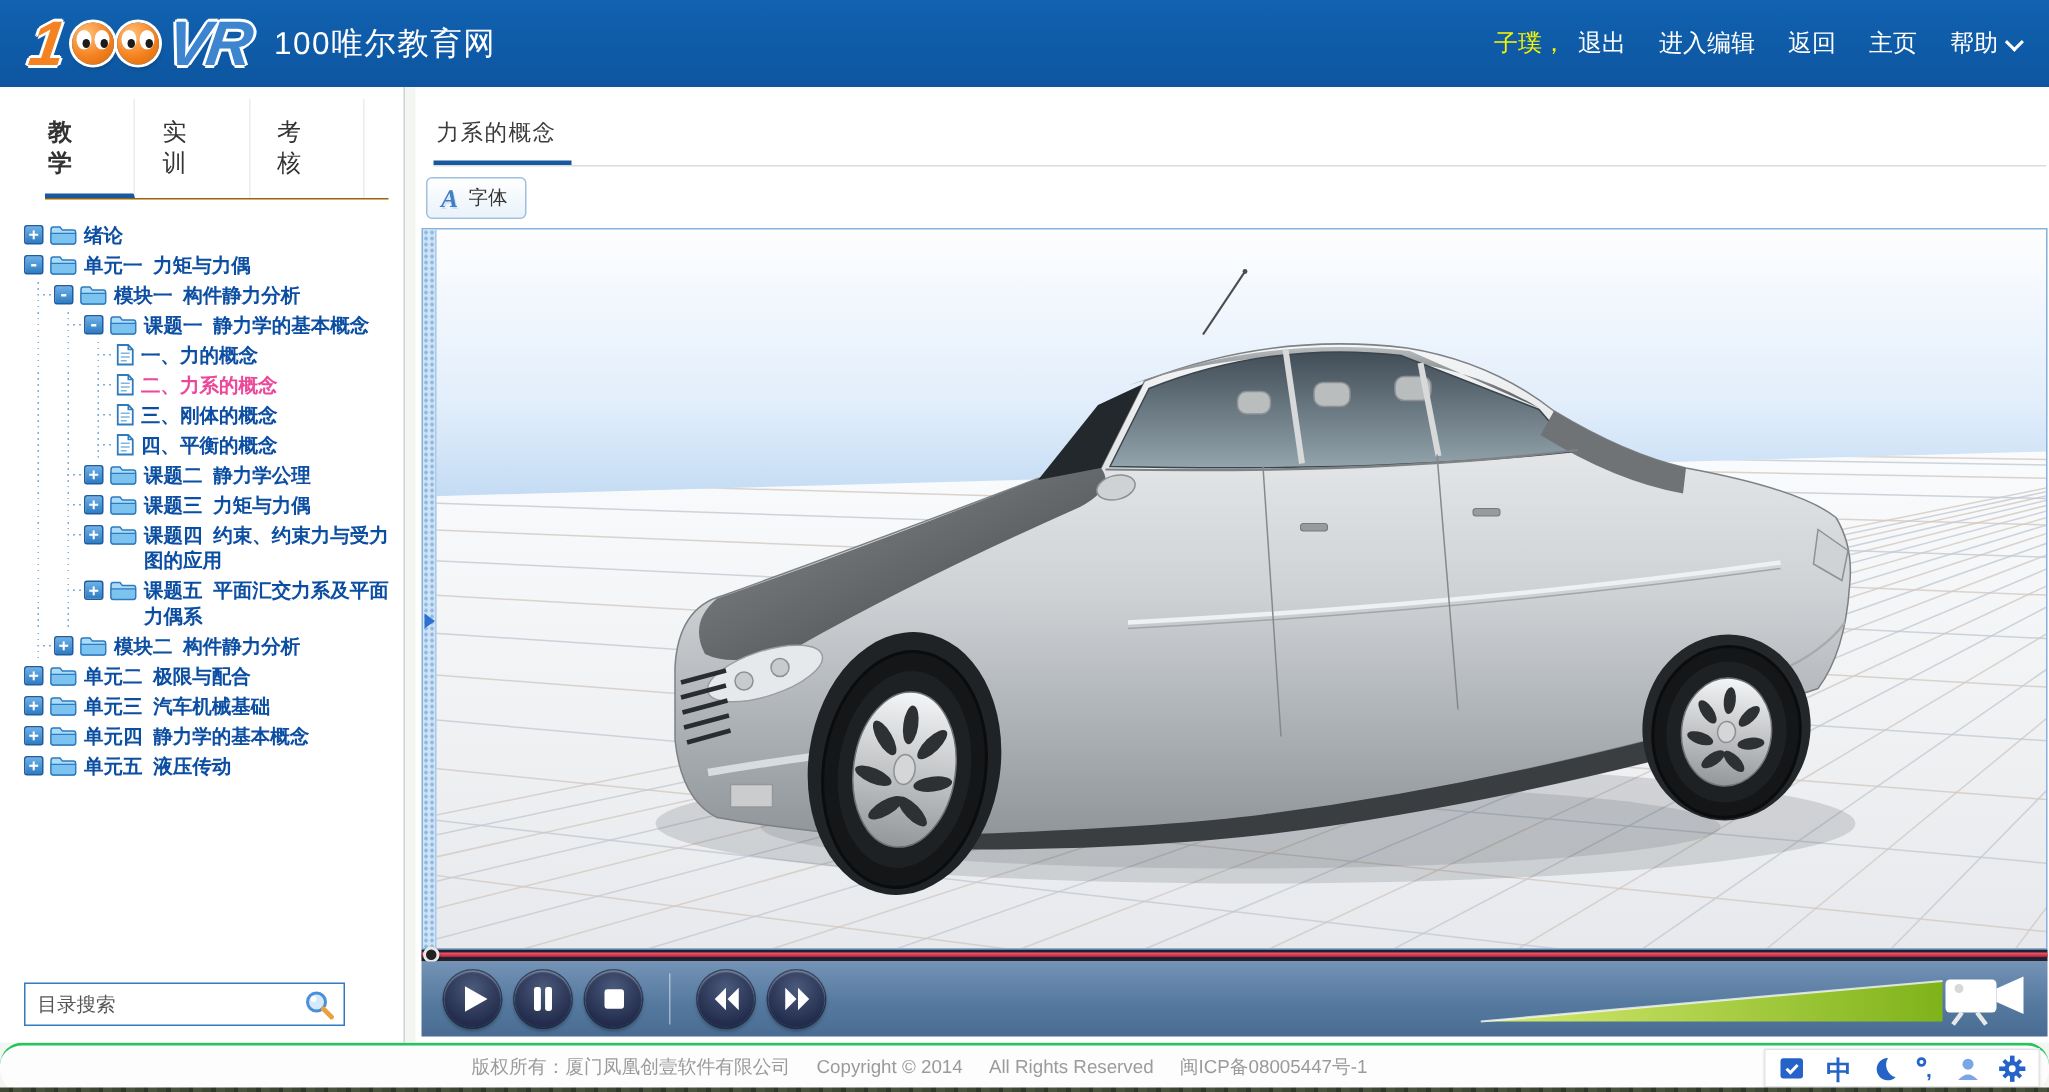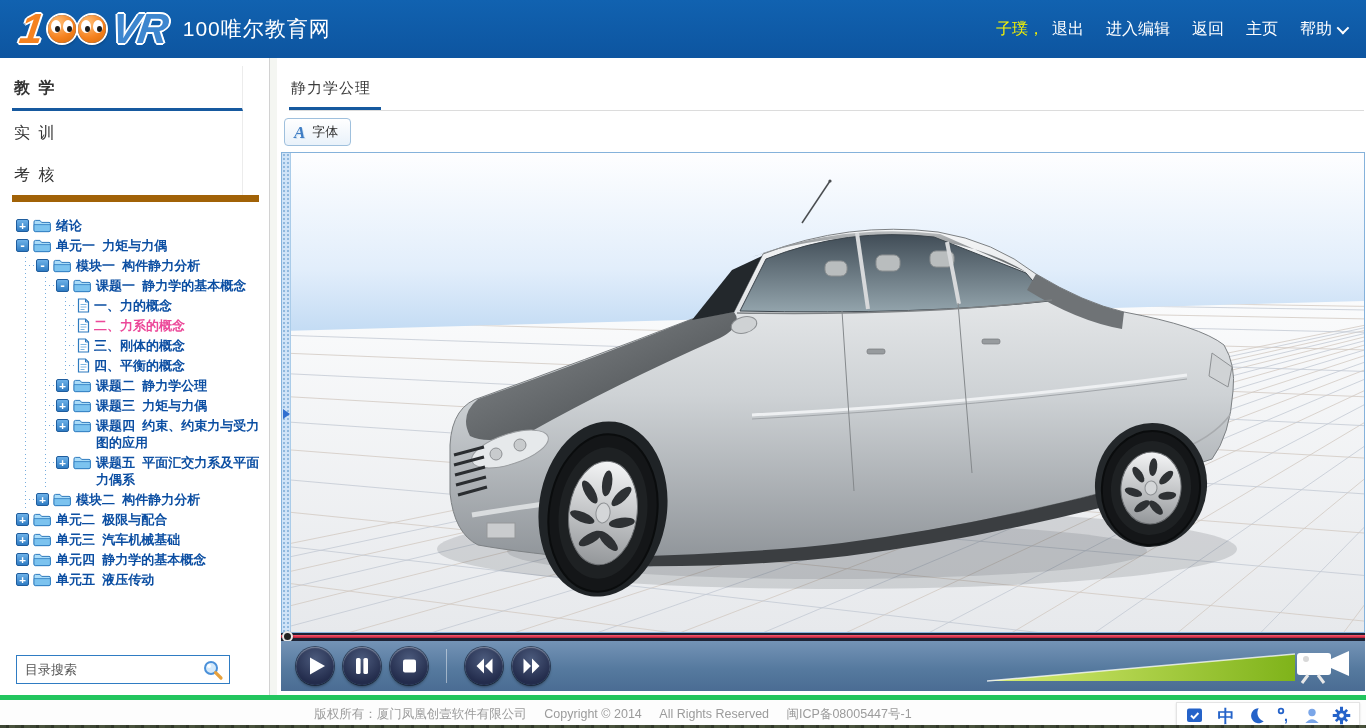--- a/index.html
+++ b/index.html
@@ -42,21 +42,21 @@
   .hr-logout { color:#fff; cursor:pointer; }
   .hr-link { color:#fff; cursor:pointer; }
   .hr-help { display:flex; align-items:center; gap:5px; cursor:pointer; }
   .caret { width:9px; height:9px; border-right:2px solid #fff; border-bottom:2px solid #fff; transform:rotate(45deg) translateY(-2px); }
 
   
   .sidebar {
     position:absolute; left:0; top:58px; width:270px; bottom:33px;
     background:#fff; border-right:1px solid #d2d2d2;
   }
-  .tabs { display:flex; margin:8px 10px 0 12px; border-bottom:7px solid #a16207;flex-direction:column; }
+  .tabs { display:flex; margin:8px 10px 0 30px; border-bottom:1px solid #a16207; }
   .tab {
     font-size:16px; color:#333; padding:12px 20px 9px 2px; margin-right:16px;
     border-right:1px solid #ececec; cursor:pointer; letter-spacing:2px;
   }
   .tab.active { border-bottom:3px solid #16599f; font-weight:bold; }
   .tree { padding:12px 4px 0 16px; font-size:13px; font-weight:bold; color:#0b4ea2; }
   .tree-row { display:flex; align-items:flex-start; margin:3px 0; line-height:17px; cursor:pointer; }
   .guide {
     width:20px; flex:none; align-self:stretch; min-height:17px;
     background-image: repeating-linear-gradient(to bottom,#79aede 0 1px,transparent 1px 4px);
@@ -129,21 +129,21 @@
     background: radial-gradient(circle at 50% 32%, #4b5a7c, #232c4c 72%);
     box-shadow: 0 2px 3px rgba(0,0,0,.4), inset 0 1px 1px rgba(255,255,255,.35), 0 0 0 1px rgba(20,28,50,.6);
     line-height:0; padding:0;
   }
   .ctrl-divider { width:1px; height:34px; background:rgba(255,255,255,.45); margin:0 9px; flex:none; }
   .wedge { position:absolute; right:6px; top:7px; }
 
   
   .footer {
     position:absolute; left:0; right:0; bottom:0; height:33px;
-    background:#fdfdfd; border-top:5px solid #22c55e;
+    background:#fdfdfd; border-top:2px solid #22c55e;border-radius:15px;
   }
   .footer-text {
     line-height:29px; text-align:center; color:#9b9b9b; font-size:12.5px; padding-right:140px;
     white-space:nowrap;
   }
   .footer-text span { margin:0 7px; }
   .ime {
     position:absolute; right:6px; top:2px; height:26px; display:flex; align-items:center; gap:11px;
     background:#fff; border:1px solid #e4e4e4; padding:0 8px; box-shadow:0 1px 2px rgba(0,0,0,.12);
   }
@@ -366,21 +366,21 @@
         <circle cx="9" cy="9" r="6" fill="#d4e9fa" stroke="#4a90d9" stroke-width="2"></circle>
         <circle cx="7" cy="7" r="2" fill="#ffffff" opacity=".9"></circle>
         <line x1="13.6" y1="13.6" x2="19" y2="19" stroke="#e8a13c" stroke-width="3.2" stroke-linecap="round"></line>
       </svg>
     </span>
   </div>
 </div>
 
 <div class="main">
   <div class="main-tabbar">
-    <span class="main-tab">静力学公理</span>
+    <span class="main-tab">力系的概念</span>
   </div>
   <div class="fontbar">
     <span class="font-btn">
       <span class="font-A">A</span>
       <span>字体</span>
     </span>
   </div>
 
   <div class="viewer">
     <svg class="scene" width="1082" height="479" viewBox="0 0 1082 479">

